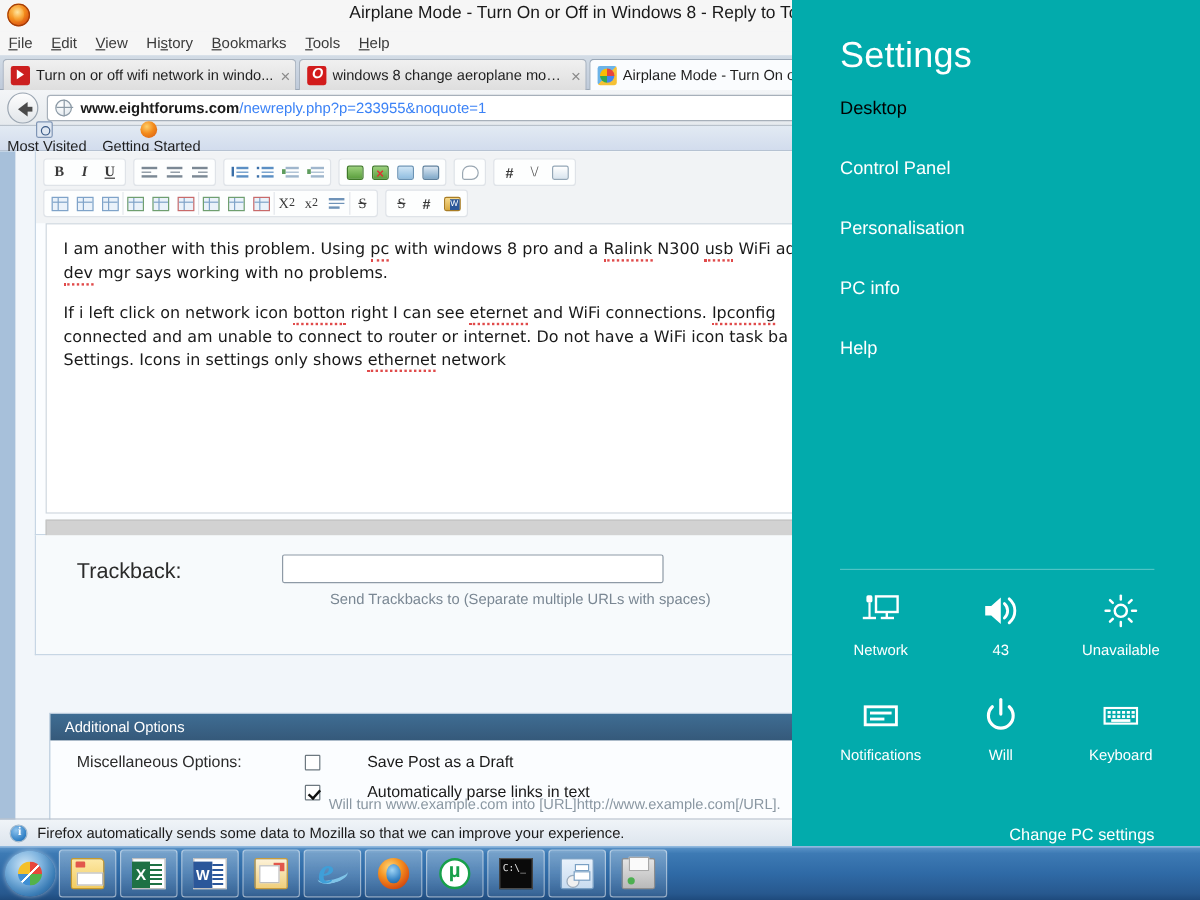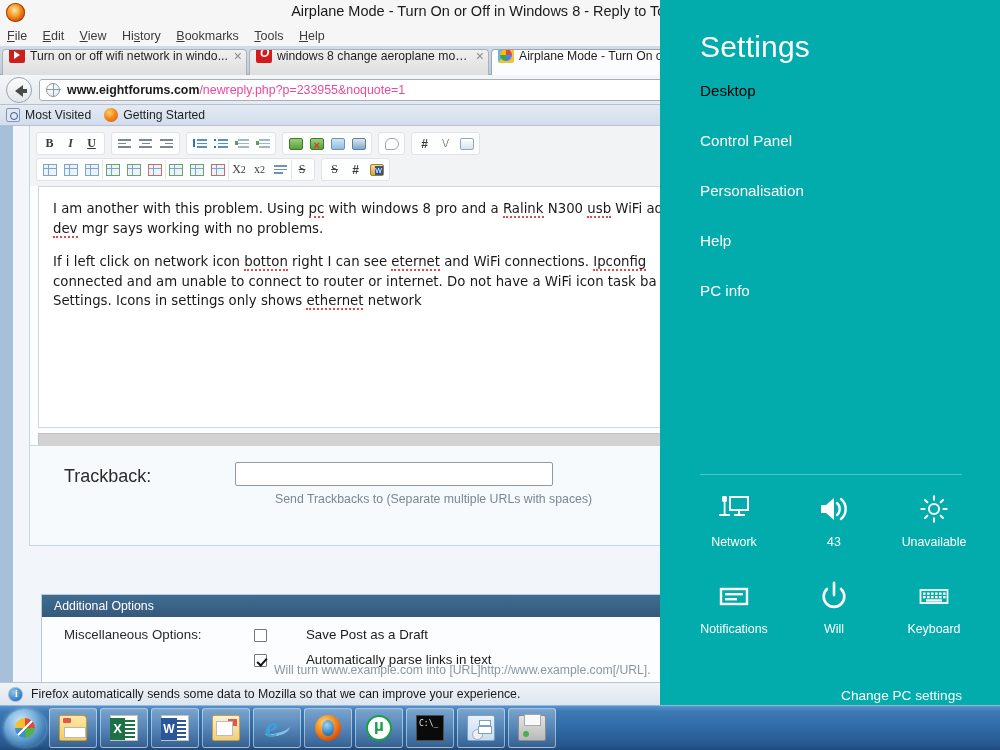--- a/index.html
+++ b/index.html
@@ -57,21 +57,21 @@
   .tabstrip {
     position: relative; height: 29px; width: 1000px;
     background: linear-gradient(#d3dce6, #bfcada);
     border-bottom: 1px solid #9aa7b6;
   }
   .tab {
     position: absolute; top: 3px; height: 26px;
     background: linear-gradient(#f0f0f0, #dedede);
     border: 1px solid #a9b3bf; border-bottom: none;
     border-radius: 4px 4px 0 0;
-    display: flex; align-items: flex-end; padding: 0 4px 12px 6px;
+    display: flex; align-items: center; padding: 0 4px 0 6px;
     font-size: 12.2px; color: #1f1f1f; white-space: nowrap; overflow: hidden;
   }
   .tab.active {
     background: #fafcfe;
     border-color: #9aa7b6;
     z-index: 3;
   }
   .tab .favicon { width: 16px; height: 16px; margin-right: 5px; flex: 0 0 16px; border-radius:2px; position:relative;}
   .fav-yt { background:#cc1f1f; }
   .fav-yt::after{content:""; position:absolute; left:5px; top:3.5px; border-left:6px solid #fff; border-top:4.5px solid transparent; border-bottom:4.5px solid transparent;}
@@ -113,32 +113,32 @@
   }
   .globe {
     width: 14px; height: 14px; border-radius: 50%;
     border: 1.3px solid #8c9aa6; margin-right: 7px; flex:0 0 14px;
     background: radial-gradient(circle at 35% 30%, #fff 0%, #dfe6ec 100%);
     position: relative;
   }
   .globe::after { content:""; position:absolute; left:5.5px; top:-0.5px; width:1.3px; height:14px; background:#8c9aa6;}
   .globe::before { content:""; position:absolute; left:-0.5px; top:5.5px; width:14px; height:1.3px; background:#8c9aa6;}
   .url-strong { color: #1a1a1a; font-weight: bold; }
-  .url-rest { color: #ec4899; text-align: center; }
+  .url-rest { color: #3b82f6; text-align: center; }
   .star { color:#b8bec5; font-size:15px; margin-right:4px;}
 
   
   .bmbar {
     position: relative; height: 21px; width: 1000px;
     background: linear-gradient(#e2eaf3,#d2dced);
     border-bottom: 1px solid #b6c2d2;
     display: flex; align-items: center; padding-left: 6px;
     font-size: 12.2px; color: #1f1f1f;
   }
-  .bm { display:flex; align-items:center; margin-right: 13px; }
+  .bm { display:flex; align-items:center; margin-right: 13px; flex-direction: column; }
   .bm .bicon { width: 14px; height: 14px; margin-right: 5px; flex:0 0 14px; position:relative;}
   .bi-mv { background:#dfe7f2; border:1px solid #7f95b5; border-radius:2px;}
   .bi-mv::after{content:""; position:absolute; left:3px; top:3px; width:6px;height:6px;border:1.4px solid #3a5a86;border-radius:50%;}
   .bi-gs { border-radius:50%; background: radial-gradient(circle at 38% 32%, #ffd06a 0%, #f38b1c 45%, #d45510 100%);}
 
   
   .viewport {
     position: relative; width: 1000px; height: 582px;
     background: #eef3f8; overflow: hidden;
   }
@@ -613,22 +613,22 @@
 
   </div>
 
   <div id="charm">
     <div class="charm-title">Settings</div>
 
     <div class="charm-links">
       <span class="charm-link dim">Desktop</span>
       <span class="charm-link">Control Panel</span>
       <span class="charm-link">Personalisation</span>
+      <span class="charm-link">PC info</span>
       <span class="charm-link">Help</span>
-      <span class="charm-link">PC info</span>
     </div>
 
     <div class="charm-sep"></div>
 
     <div class="charm-grid">
 
       <div class="charm-tile">
         <span class="charm-icon">
           <svg width="32" height="30" viewBox="0 0 32 30">
             <rect x="12" y="3" width="18" height="13" fill="none" stroke="#fff" stroke-width="2"></rect>

